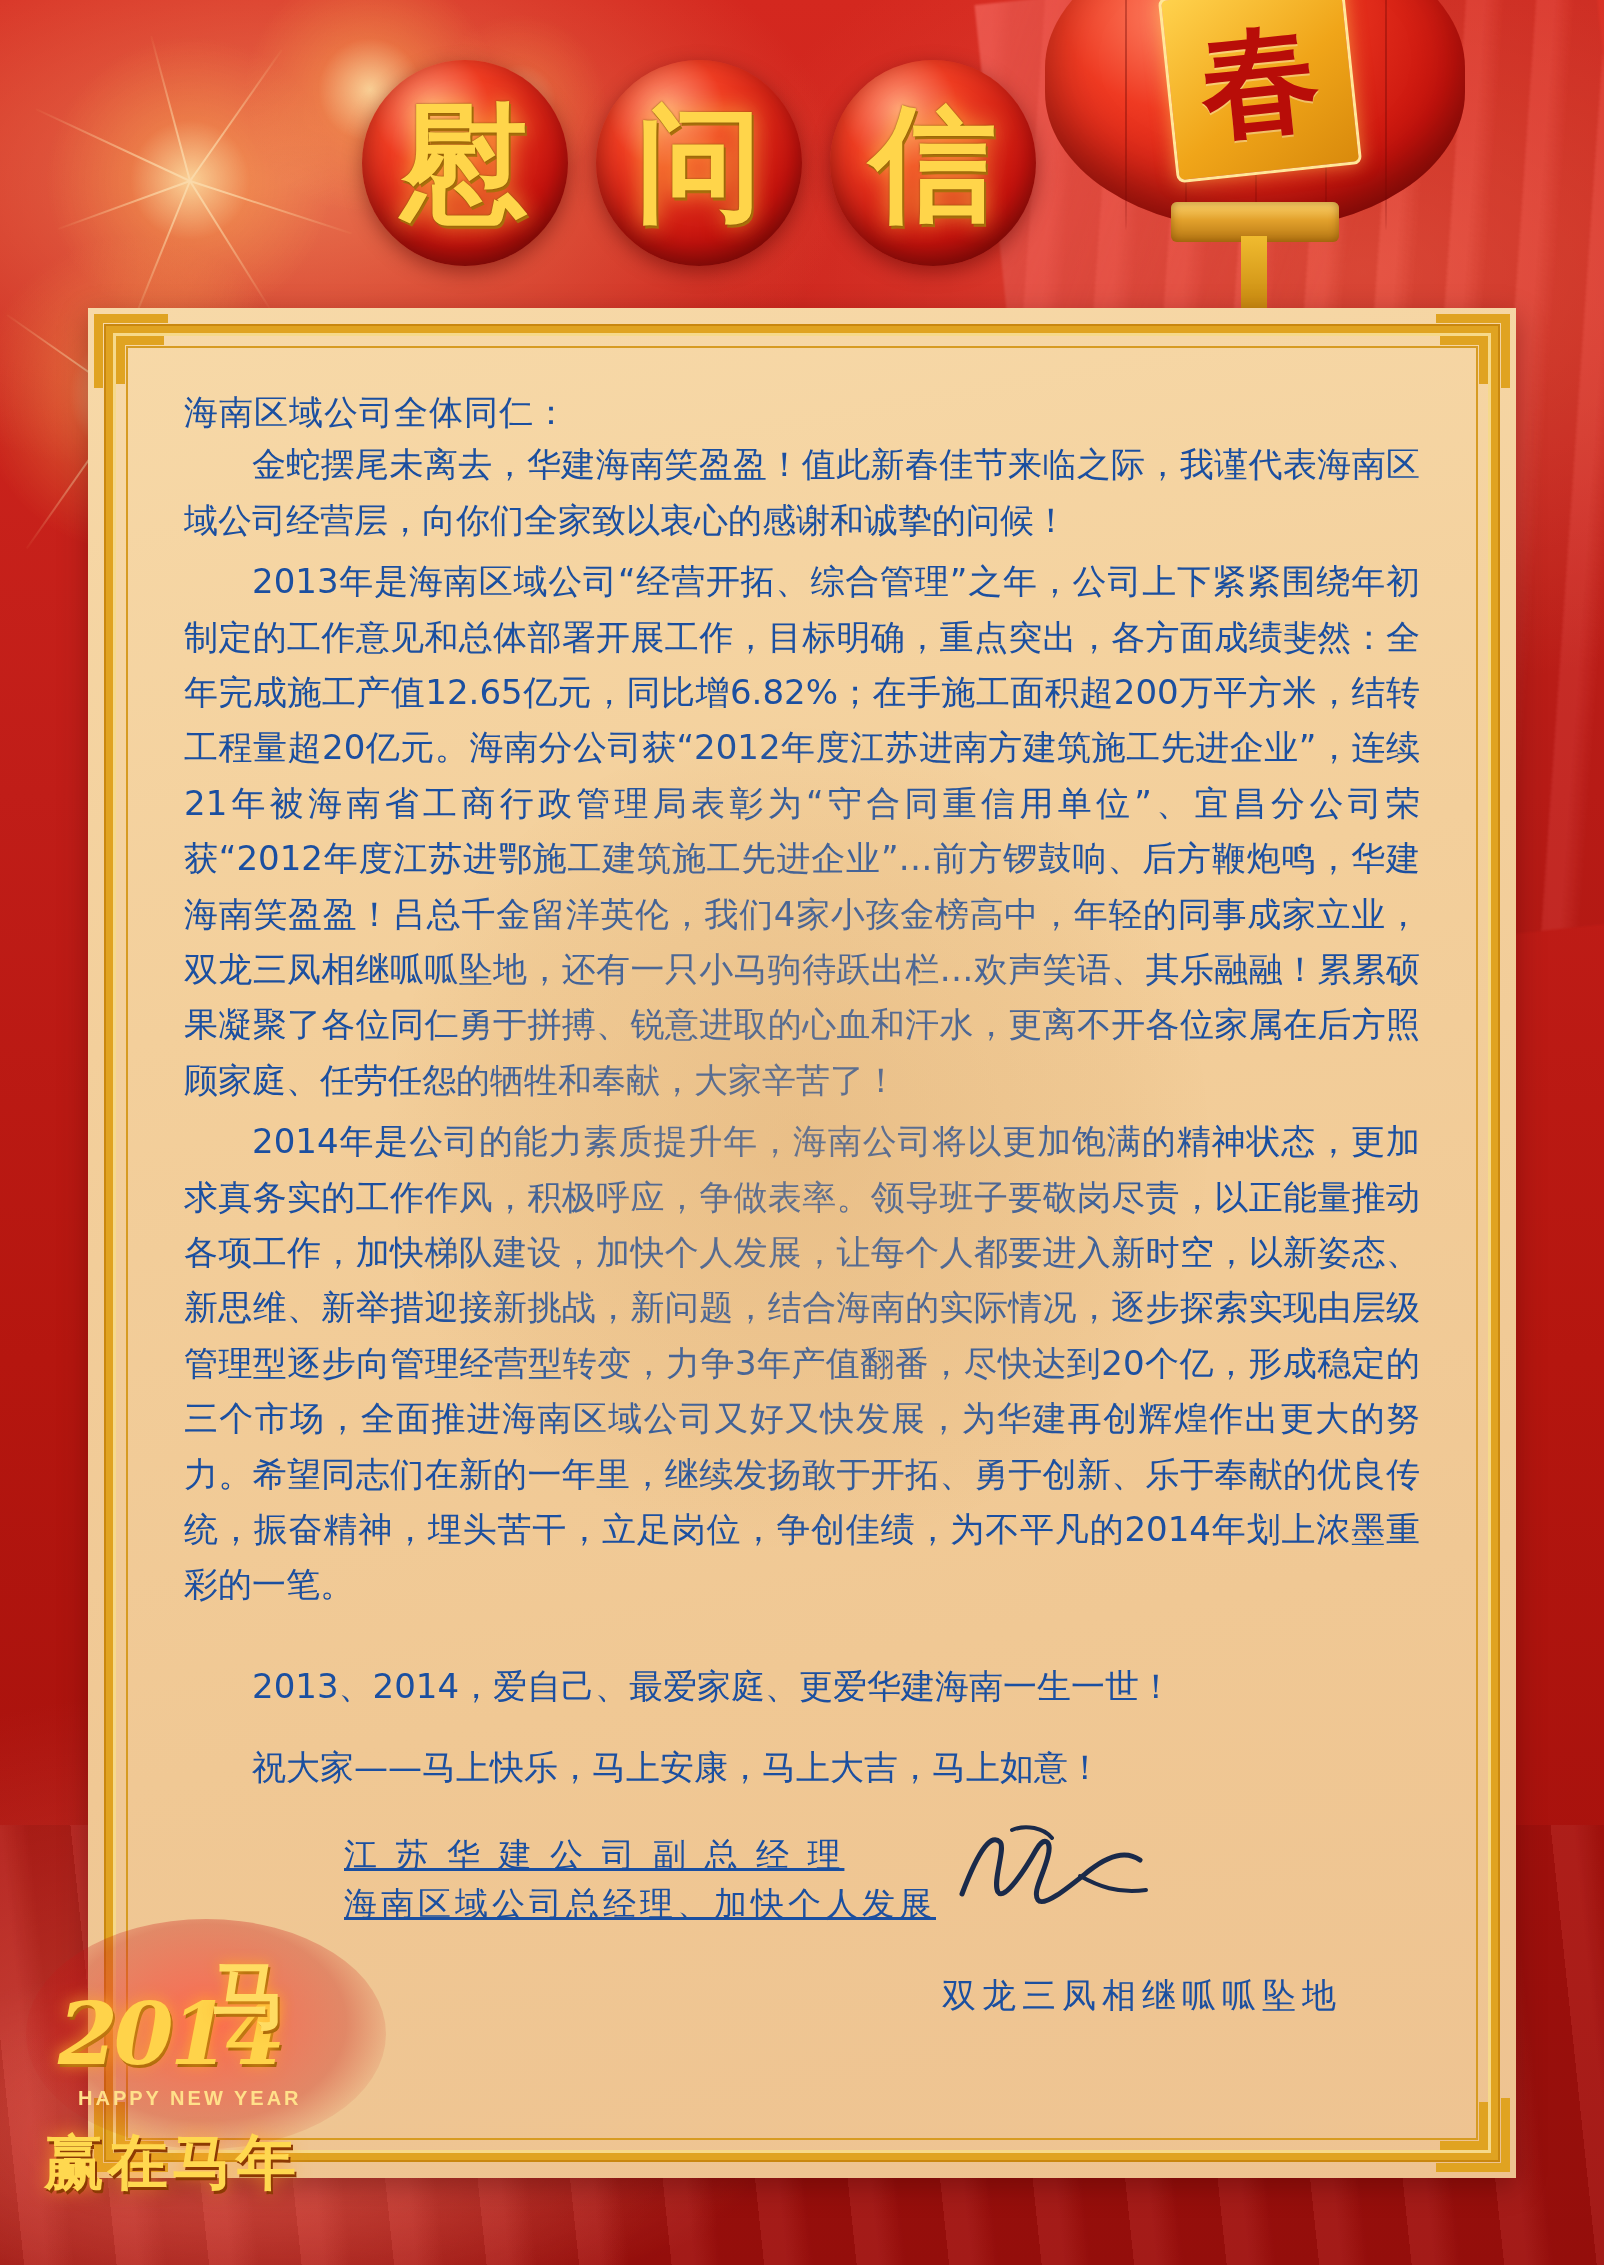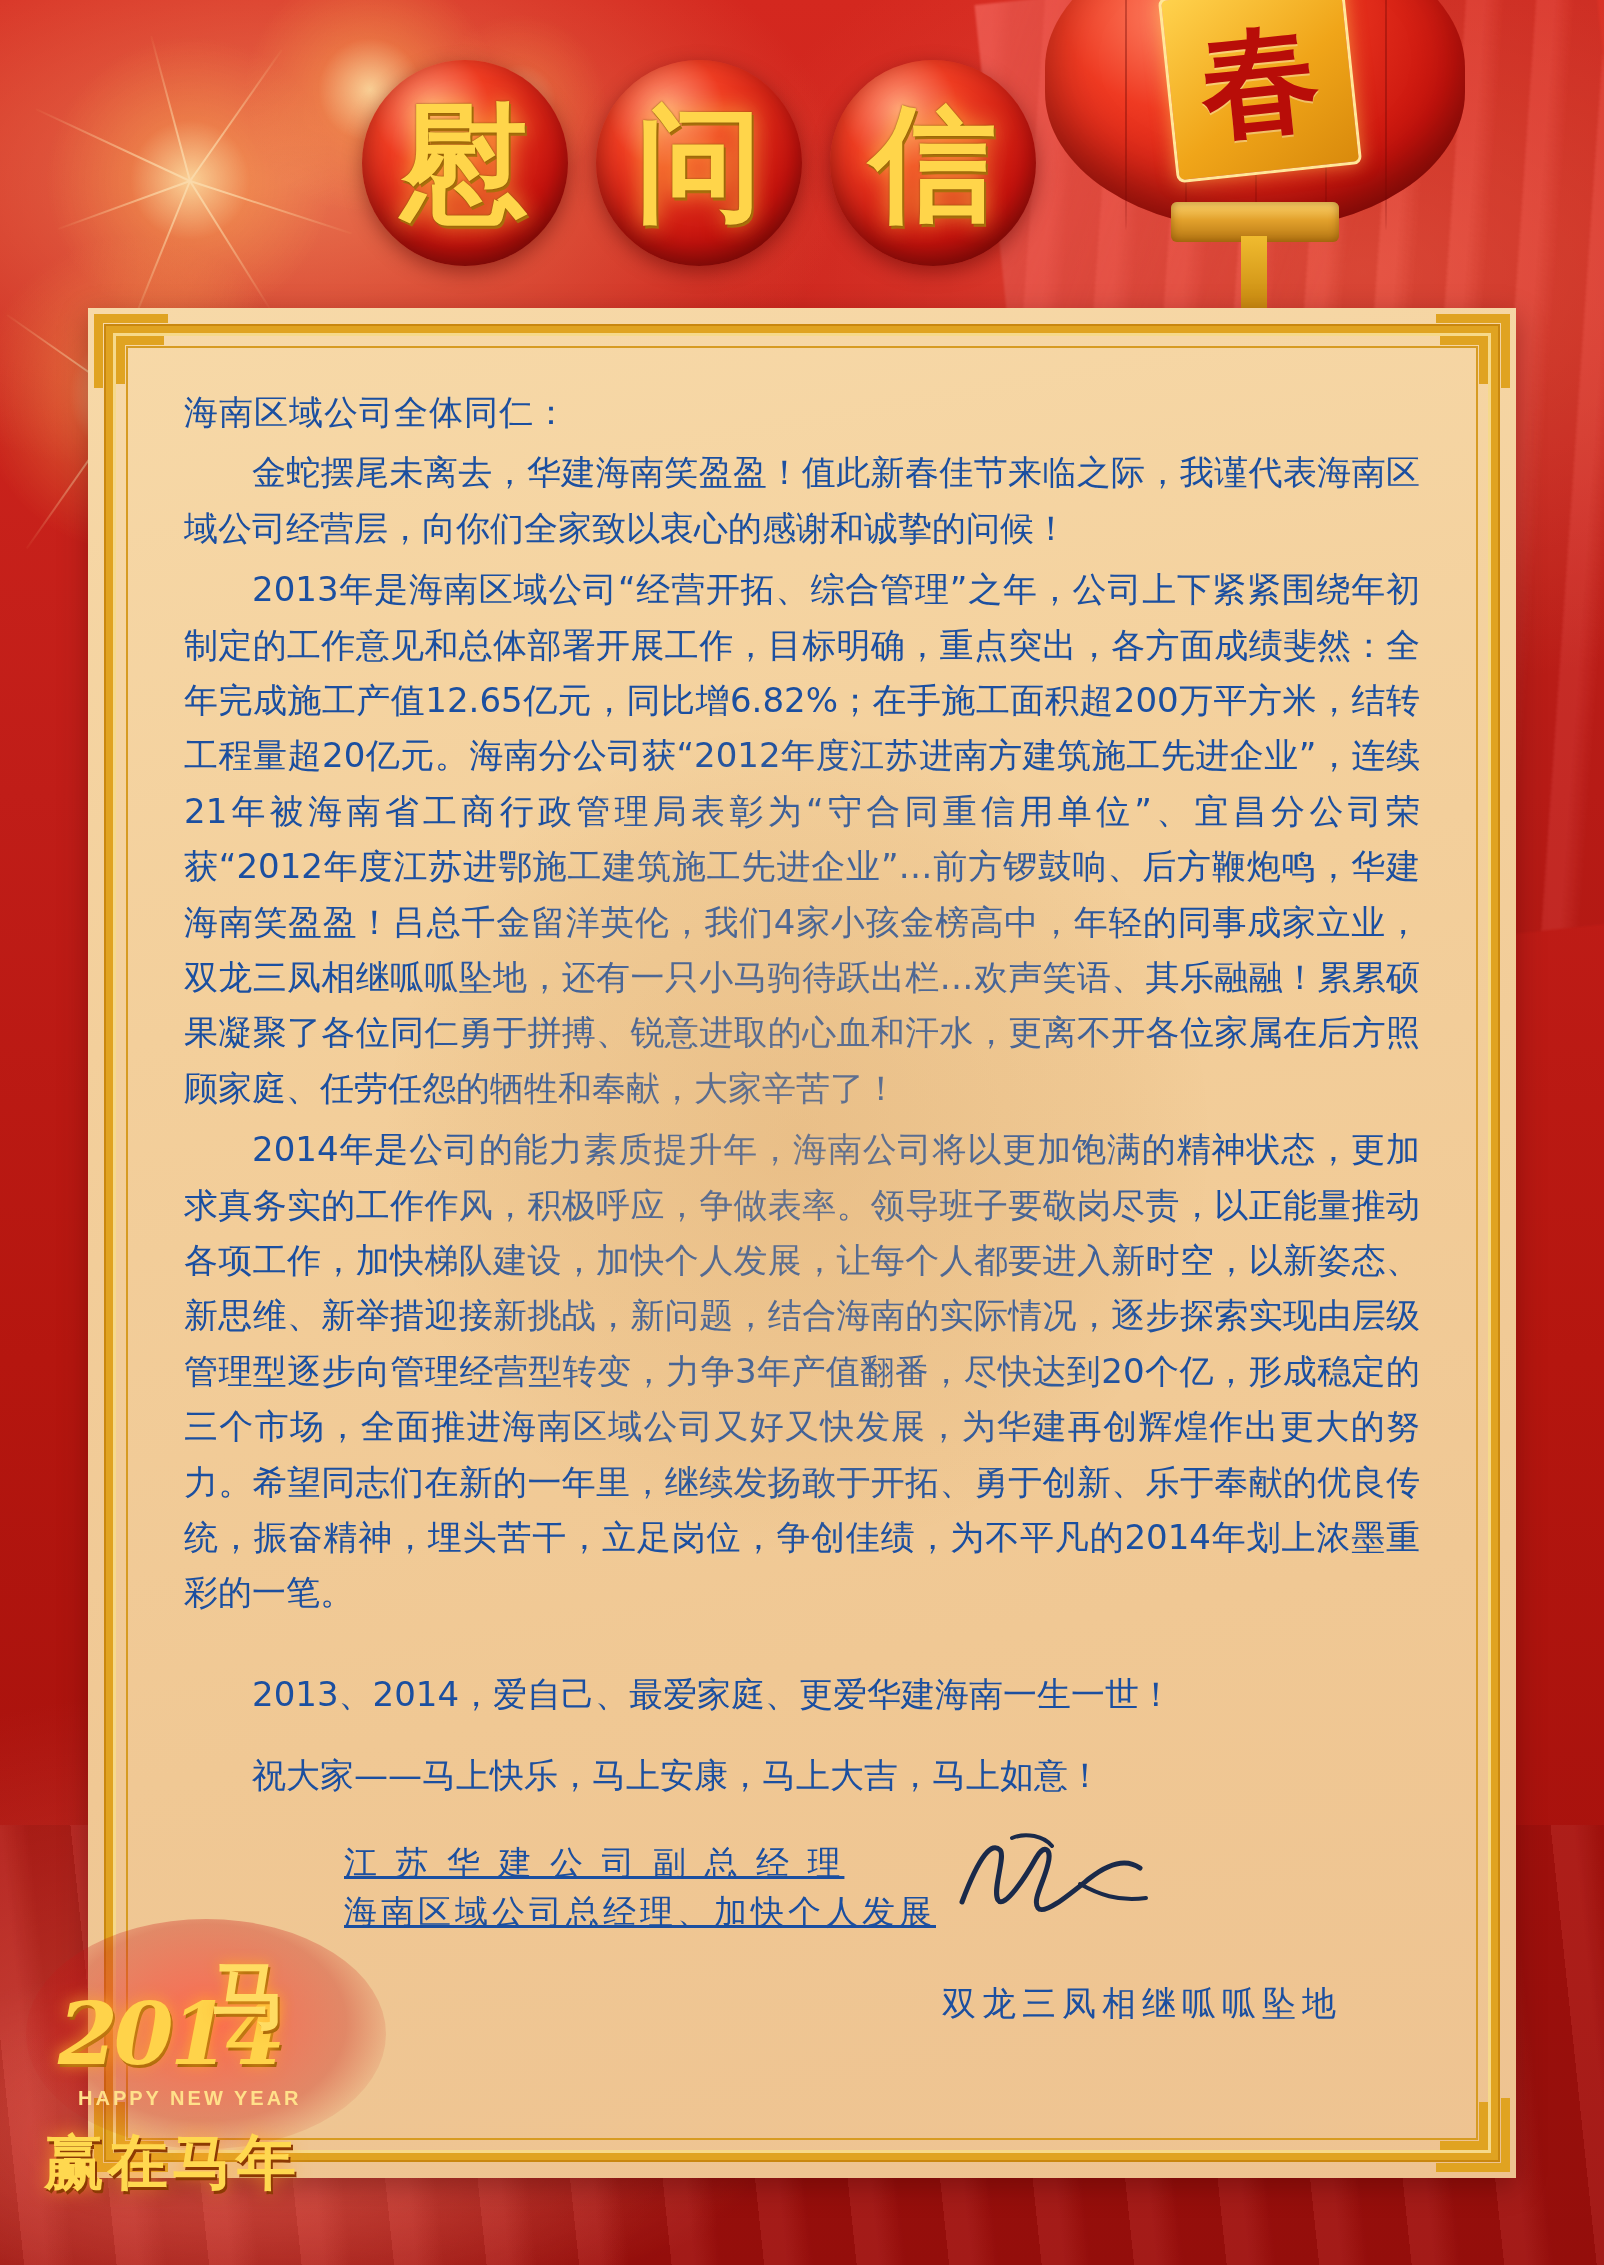--- a/index.html
+++ b/index.html
@@ -213,21 +213,20 @@
   .letter-body {
     position: absolute;
     left: 96px; top: 80px;
     width: 1236px;
     color: #1b4fa0;
     font-family: "DejaVu Sans", "Liberation Sans", sans-serif;
   }
   .salutation {
     font-size: 34px;
     line-height: 1.45;
-    margin-bottom: 8px;
     letter-spacing: 1px;
   }
   .para {
     font-size: 34px;
     line-height: 1.63;
     text-align: justify;
     text-justify: inter-ideograph;
     text-indent: 2em;
     margin: 0 0 6px 0;
   }

